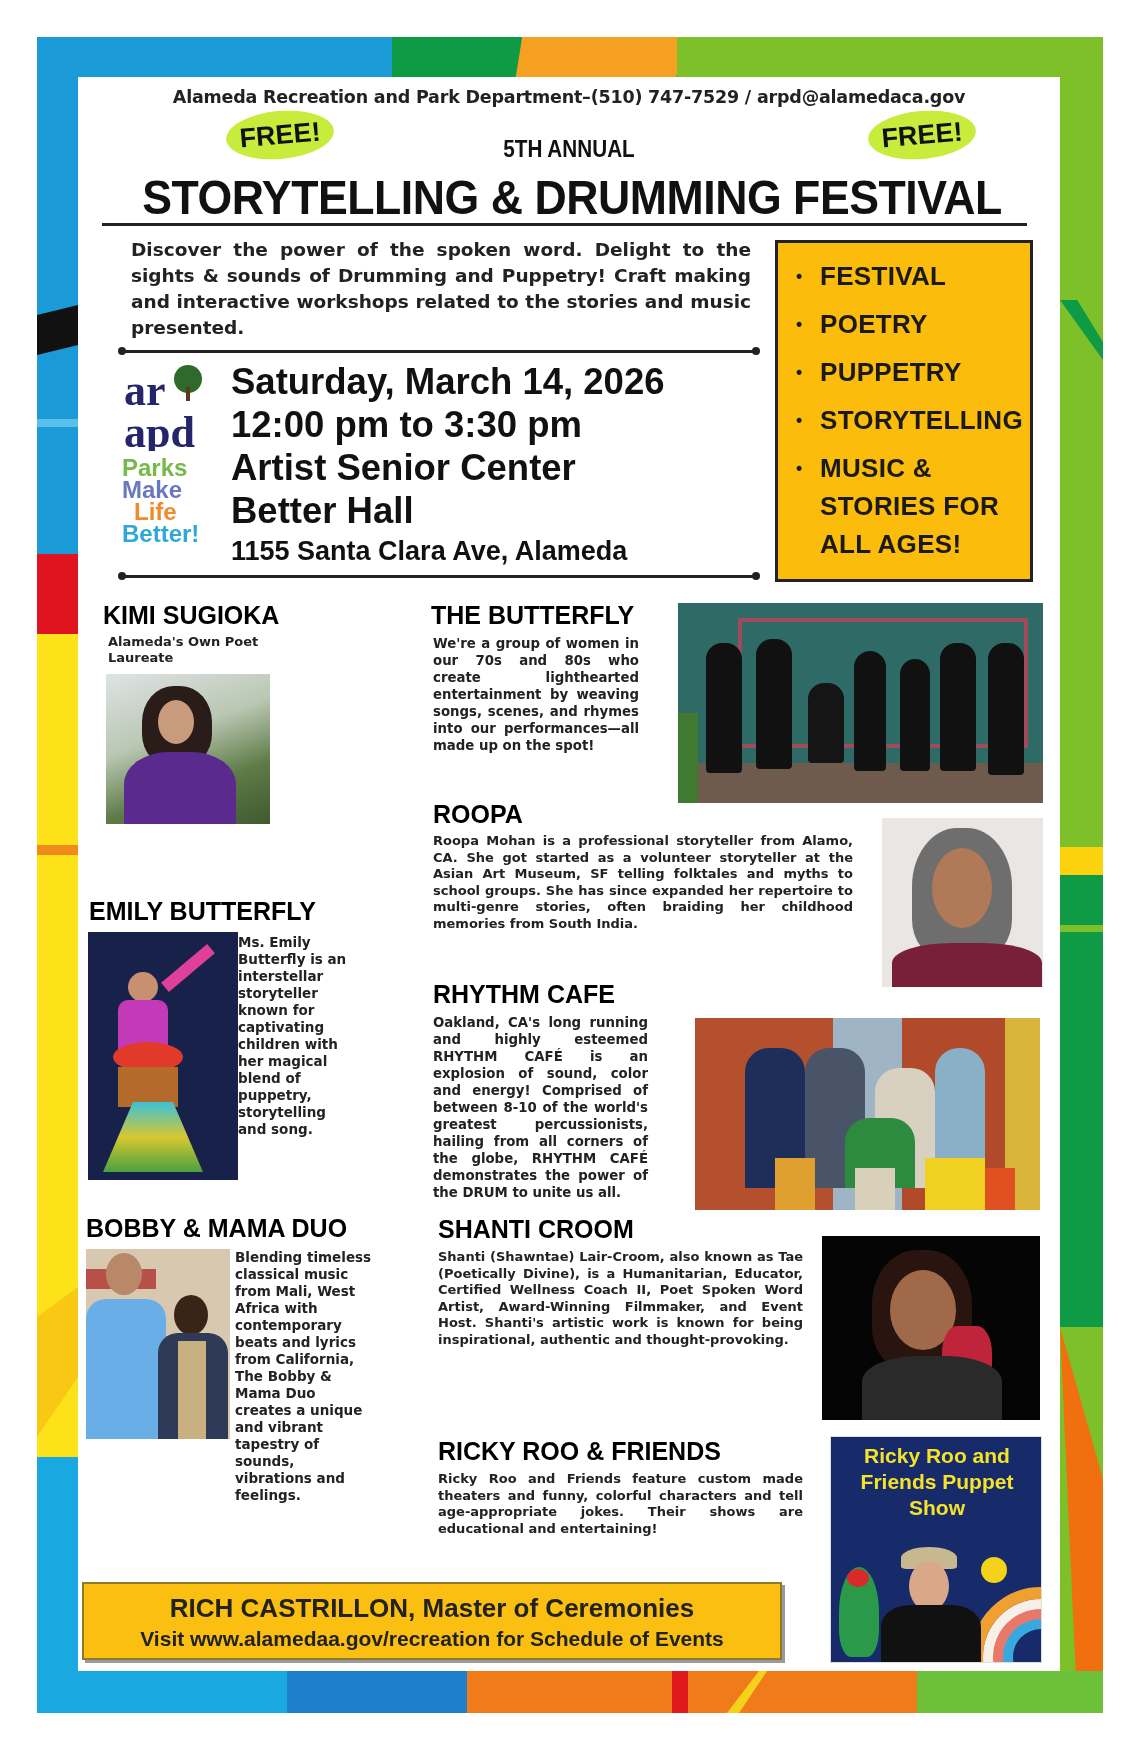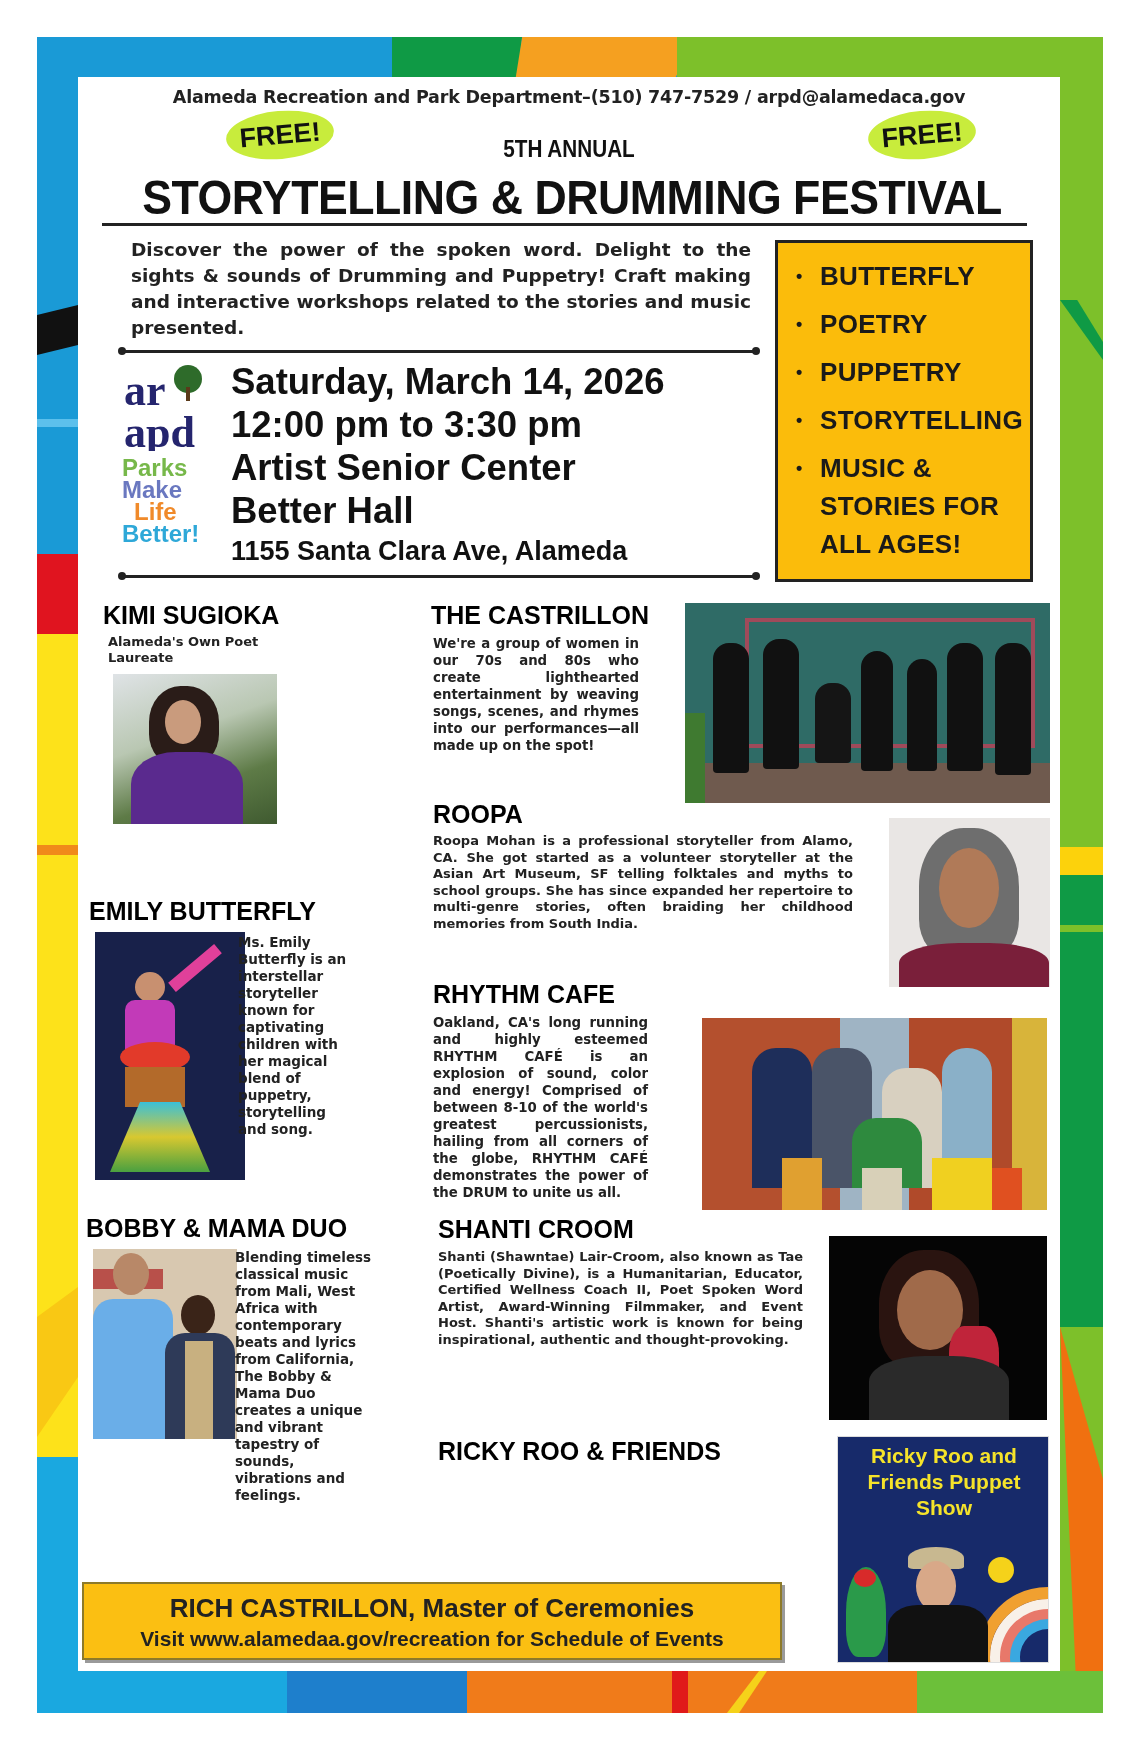--- a/index.html
+++ b/index.html
@@ -30,21 +30,21 @@
   .event .big { font-size: 36.5px; line-height: 43px; white-space: nowrap; }
   .event .addr { font-size: 27px; line-height: 34px; margin-top: 2px; white-space: nowrap; }
 
   .yellowbox { left: 697px; top: 163px; width: 258px; height: 342px; background: #fbbc0b; border: 3px solid #222; padding: 14px 10px 0 18px; }
   .yellowbox li { list-style: none; position: relative; padding-left: 24px; font-family: "Liberation Sans", sans-serif; font-weight: bold; font-size: 26px; line-height: 38px; color: #1a1a1a; margin-bottom: 10px; letter-spacing: 0.3px; }
   .yellowbox li.multi { line-height: 38px; }
   .yellowbox li::before { content: "•"; position: absolute; left: 0; top: 0; font-size: 18px; }
 
   .h { font-family: "Liberation Sans", sans-serif; font-weight: bold; font-size: 25px; text-decoration-thickness: 2px; text-underline-offset: 3px; white-space: nowrap; color: #000000; }
   .p { font-size: 13.5px; font-weight: bold; line-height: 17px; color: #222; text-align: justify; }
-  .photo { overflow: hidden; margin-left: 7px; }
+  .photo { overflow: hidden; }
 
   .mc { left: 4px; top: 1505px; width: 700px; height: 78px; background: #fbbf12; border: 2px solid #8d7a2a; box-shadow: 3px 3px 0 #9a9a9a; text-align: center; font-family: "Liberation Sans", sans-serif; font-weight: bold; color: #222; padding-top: 8px; }
   .mc .l1 { font-size: 26px; line-height: 32px; }
   .mc .l2 { font-size: 21px; line-height: 30px; }
 </style>
 </head>
 <body>
 
 <div class="frame">
 
@@ -110,36 +110,36 @@
     <div class="big">Saturday, March 14, 2026</div>
     <div class="big">12:00 pm to 3:30 pm</div>
     <div class="big">Artist Senior Center</div>
     <div class="big">Better Hall</div>
     <div class="addr">1155 Santa Clara Ave, Alameda</div>
   </div>
 
   <div class="abs hr" style="left:44px;top:498px;width:634px;"></div>
 
   <ul class="abs yellowbox">
-    <li>BUTTERFLY</li>
+    <li>FESTIVAL</li>
     <li>POETRY</li>
     <li>PUPPETRY</li>
     <li>STORYTELLING</li>
     <li class="multi">MUSIC &amp; STORIES FOR ALL AGES!</li>
   </ul>
 
   <div class="abs h" style="left:25px;top:524px;">KIMI SUGIOKA</div>
   <div class="abs p" style="left:30px;top:557px;width:160px;font-size:13px;line-height:16px;text-align:left;">Alameda's Own Poet Laureate</div>
   <div class="abs photo" style="left:28px;top:597px;width:164px;height:150px;background:linear-gradient(160deg,#dfe3e6 0%,#b9c7b2 40%,#5e7b47 70%,#3f5a30 100%);">
     <div style="position:absolute;left:36px;top:12px;width:70px;height:80px;border-radius:45% 45% 40% 40%;background:#2a1c18;"></div>
     <div style="position:absolute;left:52px;top:26px;width:36px;height:44px;border-radius:50%;background:#c99b7d;"></div>
     <div style="position:absolute;left:18px;top:78px;width:112px;height:80px;border-radius:40% 40% 0 0;background:#5a2a8e;"></div>
   </div>
 
-  <div class="abs h" style="left:353px;top:524px;">THE CASTRILLON</div>
+  <div class="abs h" style="left:353px;top:524px;">THE BUTTERFLY</div>
   <div class="abs p" style="left:355px;top:558px;width:206px;font-size:13.3px;">We're a group of women in our 70s and 80s who create lighthearted entertainment by weaving songs, scenes, and rhymes into our performances—all made up on the spot!</div>
   <div class="abs photo" style="left:600px;top:526px;width:365px;height:200px;background:#2f6b66;">
     <div style="position:absolute;left:60px;top:15px;width:290px;height:130px;border:4px solid #a04a5a;"></div>
     <div style="position:absolute;left:0;top:160px;width:365px;height:40px;background:#6f5a4e;"></div>
     <div style="position:absolute;left:0;top:110px;width:20px;height:90px;background:#3f7a30;"></div>
     <div style="position:absolute;left:28px;top:40px;width:36px;height:130px;border-radius:16px 16px 4px 4px;background:#111;"></div>
     <div style="position:absolute;left:78px;top:36px;width:36px;height:130px;border-radius:16px 16px 4px 4px;background:#111;"></div>
     <div style="position:absolute;left:130px;top:80px;width:36px;height:80px;border-radius:16px 16px 4px 4px;background:#151515;"></div>
     <div style="position:absolute;left:176px;top:48px;width:32px;height:120px;border-radius:16px 16px 4px 4px;background:#111;"></div>
     <div style="position:absolute;left:222px;top:56px;width:30px;height:112px;border-radius:16px 16px 4px 4px;background:#111;"></div>
@@ -194,20 +194,21 @@
   <div class="abs h" style="left:360px;top:1138px;">SHANTI CROOM</div>
   <div class="abs p" style="left:360px;top:1172px;width:365px;font-size:13px;line-height:16.5px;">Shanti (Shawntae) Lair-Croom, also known as Tae (Poetically Divine), is a Humanitarian, Educator, Certified Wellness Coach II, Poet Spoken Word Artist, Award-Winning Filmmaker, and Event Host.  Shanti's artistic work is known for being inspirational, authentic and thought-provoking.</div>
   <div class="abs photo" style="left:744px;top:1159px;width:218px;height:184px;background:#050505;">
     <div style="position:absolute;left:50px;top:14px;width:100px;height:120px;border-radius:45% 45% 35% 35%;background:#2a1410;"></div>
     <div style="position:absolute;left:68px;top:34px;width:66px;height:80px;border-radius:50%;background:#a06a4a;"></div>
     <div style="position:absolute;left:120px;top:90px;width:50px;height:90px;border-radius:30%;background:#c0243a;"></div>
     <div style="position:absolute;left:40px;top:120px;width:140px;height:64px;border-radius:40% 40% 0 0;background:#2a2a2a;"></div>
   </div>
 
   <div class="abs h" style="left:360px;top:1360px;">RICKY ROO &amp; FRIENDS</div>
+  <div class="abs p" style="left:360px;top:1394px;width:365px;font-size:13px;line-height:16.5px;">Ricky Roo and Friends feature custom made theaters and funny, colorful characters and tell age-appropriate jokes. Their shows are educational and entertaining!</div>
   <div class="abs photo" style="left:752px;top:1359px;width:212px;height:227px;background:#172a6a;border:1px solid #ddd;">
     <div style="position:absolute;left:0;top:6px;width:212px;text-align:center;font-family:'Liberation Sans',sans-serif;font-weight:bold;font-size:21px;line-height:26px;color:#f5e32a;">Ricky Roo and Friends Puppet Show</div>
     <div style="position:absolute;left:150px;top:120px;width:26px;height:26px;border-radius:50%;background:#f5d21a;"></div>
     <div style="position:absolute;left:140px;top:150px;width:140px;height:140px;border-radius:50%;border:12px solid #f0a030;box-shadow:inset 0 0 0 10px #f8f0e8, inset 0 0 0 20px #e8786a, inset 0 0 0 30px #3aa8e0;"></div>
     <div style="position:absolute;left:70px;top:110px;width:56px;height:22px;border-radius:50% 50% 10% 10%;background:#c8b890;"></div>
     <div style="position:absolute;left:78px;top:124px;width:40px;height:50px;border-radius:50%;background:#d8a888;"></div>
     <div style="position:absolute;left:50px;top:168px;width:100px;height:70px;border-radius:30% 30% 0 0;background:#111;"></div>
     <div style="position:absolute;left:8px;top:130px;width:40px;height:90px;border-radius:50% 50% 30% 30%;background:#2a9a4a;"></div>
     <div style="position:absolute;left:16px;top:132px;width:22px;height:18px;border-radius:50%;background:#d82a2a;"></div>
   </div>

